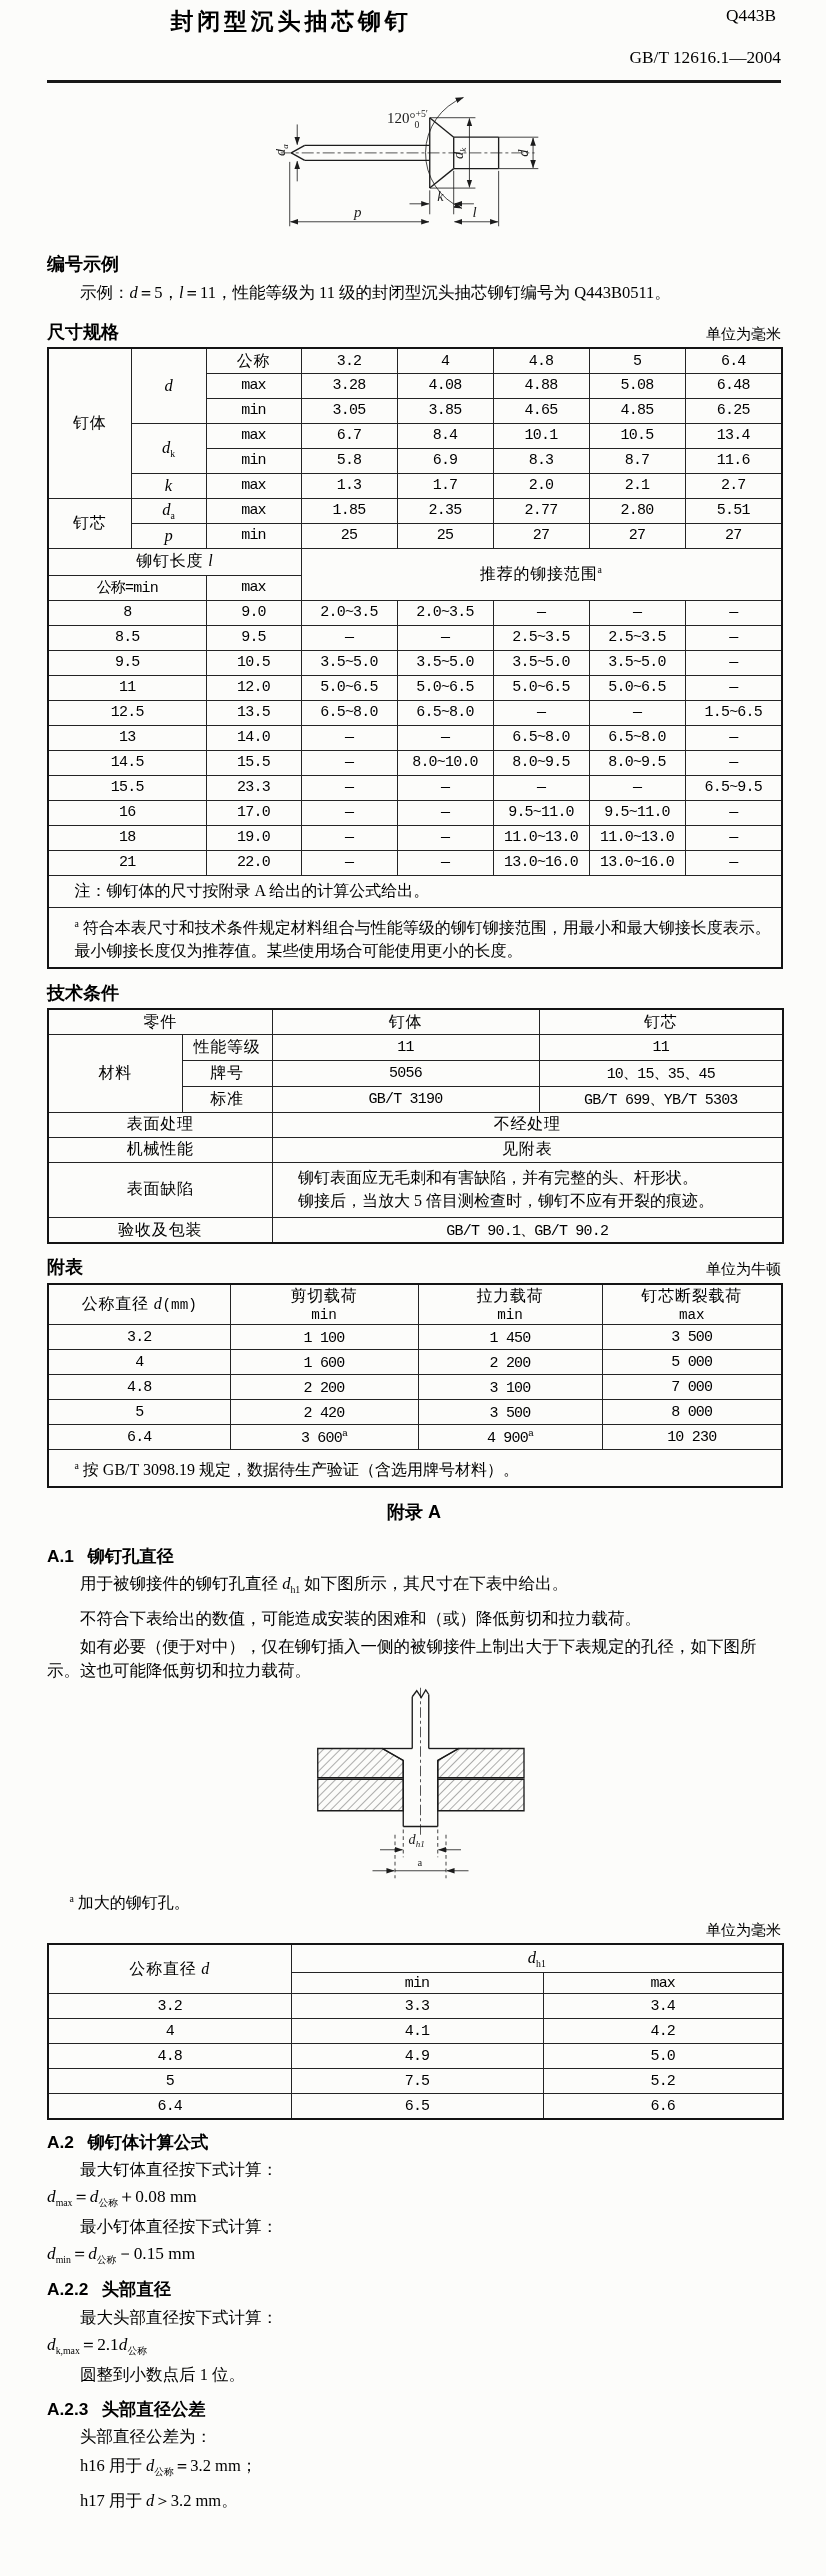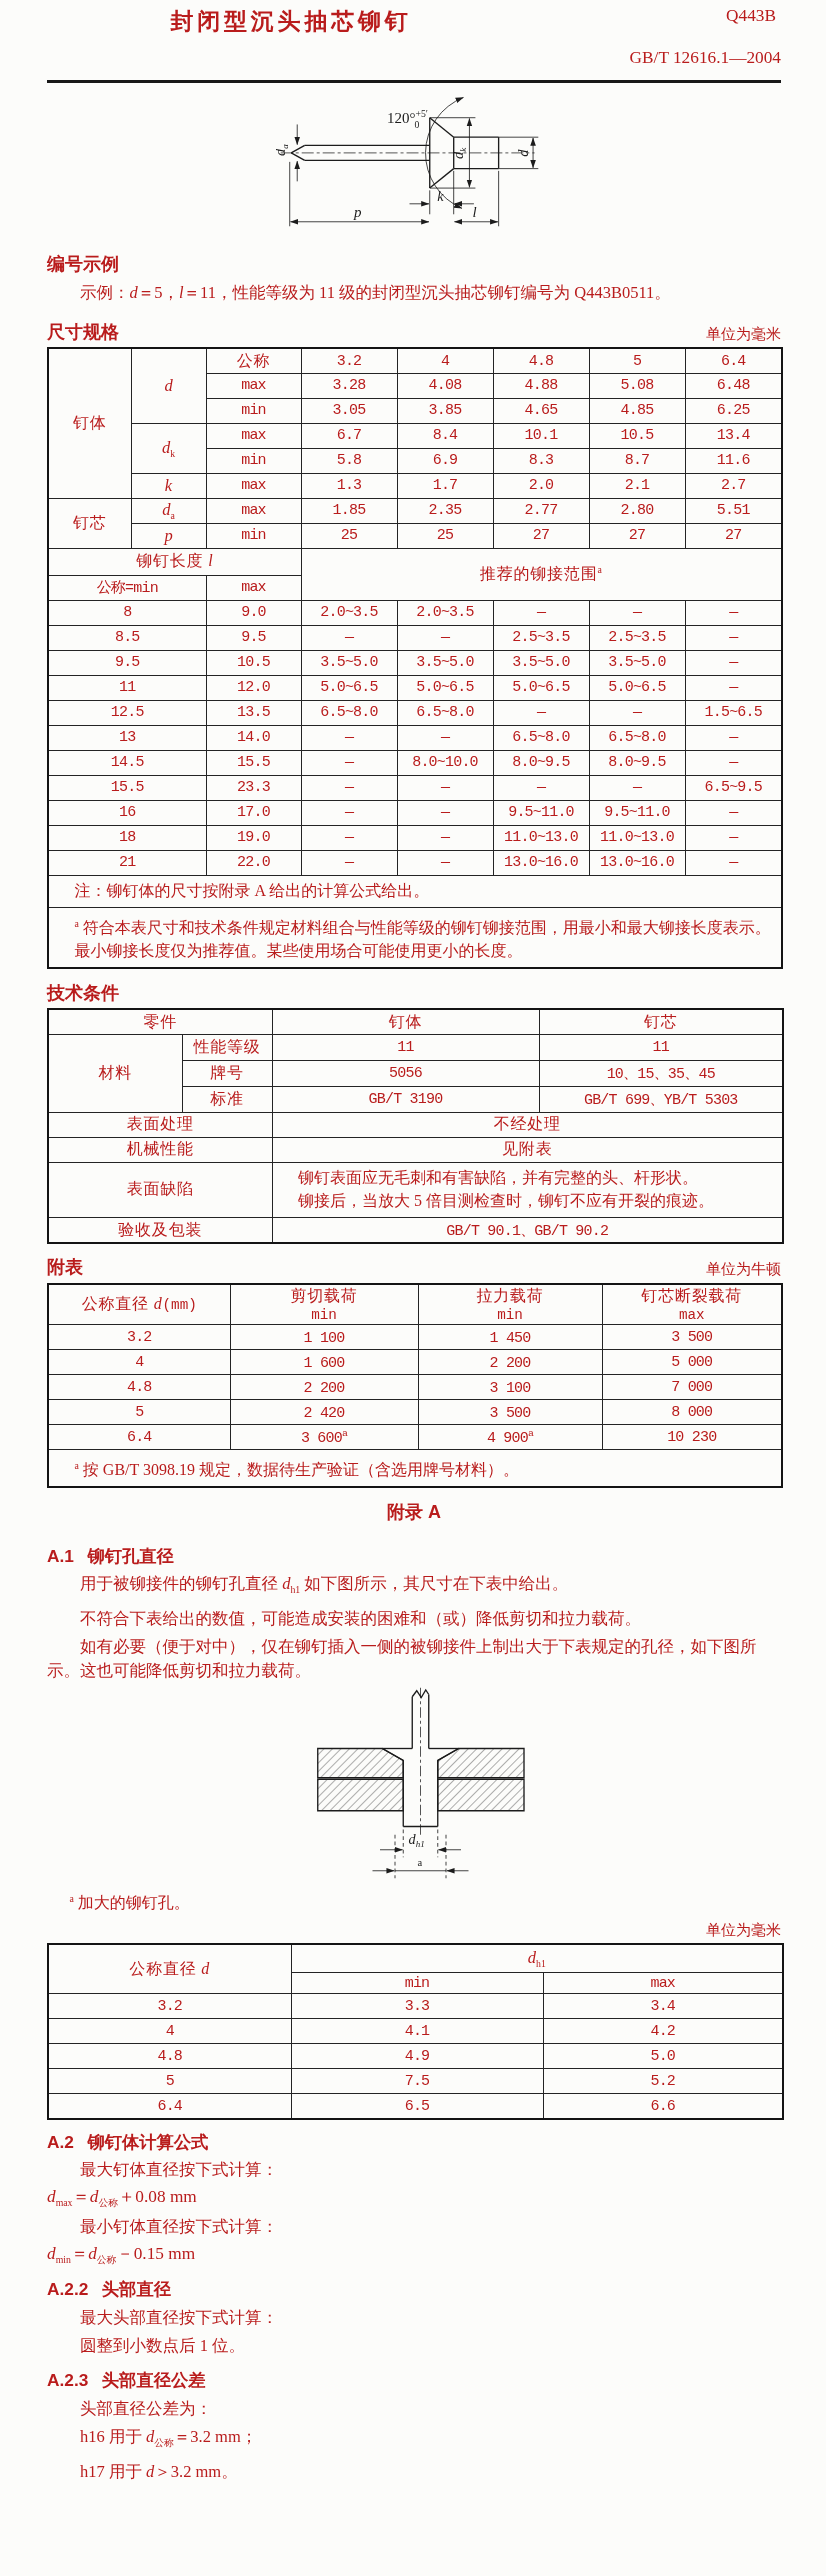--- a/index.html
+++ b/index.html
@@ -1,16 +1,16 @@
 <!DOCTYPE html>
 <html style="font-size:12px"><head>
 <meta charset="utf-8">
 <style>
   html,body{margin:0;padding:0;background:#ffffff;}
-  .page{width:826px;height:2576px;background:#fcfcfa;color:#b91c1c;
+  .page{width:826px;height:2576px;background:#fcfcfa;color:#000000;
         font-family:"Liberation Serif",serif;position:relative;box-sizing:border-box;
         padding:4.5px 45px 0 47px;overflow:hidden;}
   .hd{font-family:"Liberation Sans","DejaVu Sans",sans-serif;font-weight:700;}
   .doc-title{width:488px;text-align:center;font-size:23px;letter-spacing:3.8px;margin-top:1.5px;}
   .doc-code{position:absolute;top:6px;right:50px;font-size:17.3px;}
   .std-no{text-align:right;font-size:17.3px;margin-top:10.5px;}
   .rule{height:3px;background:#181818;margin-top:12px;}
   .figwrap1{margin:10.5px 0 0 229px;}
   .figwrap2{margin:3px 0 0 237px;}
   .sec-head{font-size:18px;margin-top:9px;}
@@ -570,20 +570,21 @@
       </tbody>
   </table>
 
   <div class="a-head hd"><span>A.2</span><span class="gap"></span><span>铆钉体计算公式</span></div>
   <p class="para ind">最大钉体直径按下式计算：</p>
   <div class="formula"><span class="it">d</span><sub>max</sub><span>＝</span><span class="it">d</span><sub>公称</sub><span>＋0.08 mm</span></div>
   <p class="para ind">最小钉体直径按下式计算：</p>
   <div class="formula"><span class="it">d</span><sub>min</sub><span>＝</span><span class="it">d</span><sub>公称</sub><span>－0.15 mm</span></div>
   <div class="a-head hd"><span>A.2.2</span><span class="gap"></span><span>头部直径</span></div>
   <p class="para ind">最大头部直径按下式计算：</p>
+  <div class="formula"><span class="it">d</span><sub>k,max</sub><span>＝2.1</span><span class="it">d</span><sub>公称</sub><span></span></div>
   <p class="para ind">圆整到小数点后 1 位。</p>
   <div class="a-head hd"><span>A.2.3</span><span class="gap"></span><span>头部直径公差</span></div>
   <p class="para ind">头部直径公差为：</p>
   <p class="para ind"><span>h16 用于 </span><span class="it">d</span><sub>公称</sub><span>＝3.2 mm；</span></p>
   <p class="para ind"><span>h17 用于 </span><span class="it">d</span><span>＞3.2 mm。</span></p>
 
 </div>
 
 
 </body></html>

